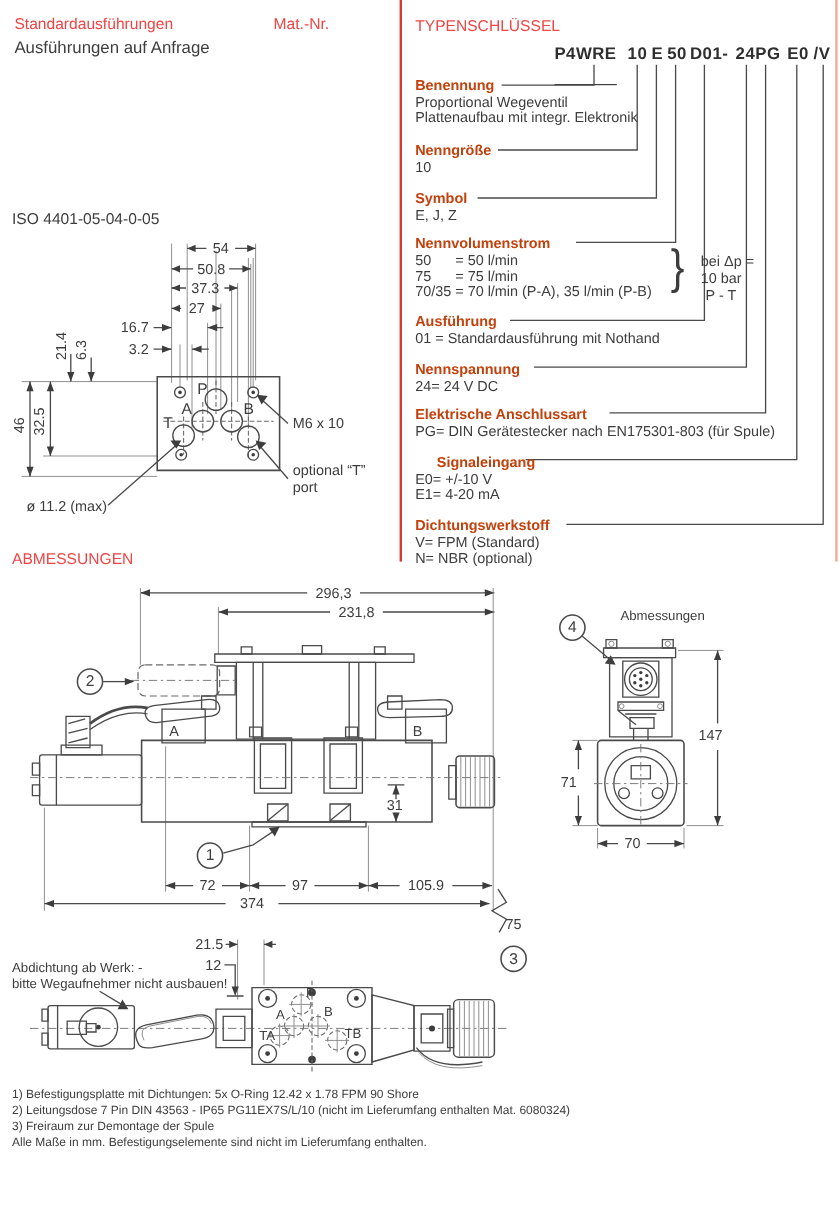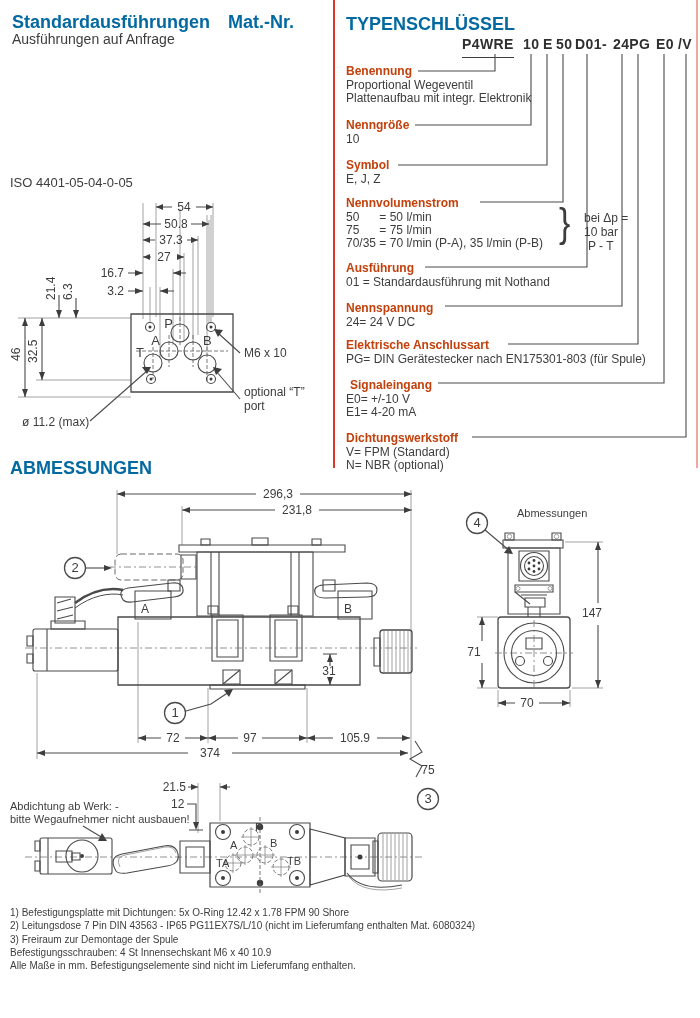--- a/index.html
+++ b/index.html
@@ -1,27 +1,27 @@
 <!DOCTYPE html>
 <html><head>
 <meta charset="utf-8">
 <style>
   html,body{margin:0;padding:0;background:#ffffff;}
   .page{position:relative;width:700px;height:1018px;background:#fff;overflow:hidden;
         font-family:"Liberation Sans",sans-serif;color:#3d3d3d;}
   .abs{position:absolute;white-space:nowrap;}
-  .t15b{font-size:18px;font-weight:bold;color:#0369a1;}
+  .t15b{font-size:13px;font-weight:normal;color:#ef4444;}
   .t14b{font-size:14px;font-weight:bold;color:#2f2f2f;letter-spacing:.4px;}
   .t14{font-size:14px;}
   .t13{font-size:13px;}
   .t12{font-size:12px;}
   .t12b{font-size:12px;font-weight:bold;color:#c2410c;}
   .fn{font-size:10px;line-height:13.3px;}
   .pre{white-space:pre;}
-  .underl{border-bottom:1.6px solid #3d3d3d;padding-bottom:5px;}
+  .underl{border-bottom:1.6px solid #3d3d3d;padding-bottom:18px;}
   .redline{position:absolute;width:2px;}
   .brace{font-size:40px;font-weight:200;transform:scaleX(.85);color:#3d3d3d;line-height:40px;}
   svg{position:absolute;overflow:visible;}
   svg *{vector-effect:non-scaling-stroke;}
   .ln{stroke:#4a4a4a;stroke-width:1.1;fill:none;}
   .thin{stroke:#8a8a8a;stroke-width:.8;fill:none;}
   .cl{stroke:#777;stroke-width:.8;fill:none;stroke-dasharray:7 3 2 3;}
   .dsh{stroke:#6a6a6a;stroke-width:.9;fill:none;stroke-dasharray:4 2;}
   .ar{fill:#3d3d3d;stroke:none;}
   svg text{font-family:"Liberation Sans",sans-serif;fill:#3d3d3d;}
@@ -83,21 +83,21 @@
 
   <div class="abs t12b" style="left:346px;top:261px">Ausführung</div>
   <div class="abs t12" style="left:346px;top:275px">01 = Standardausführung mit Nothand</div>
 
   <div class="abs t12b" style="left:346px;top:301px">Nennspannung</div>
   <div class="abs t12" style="left:346px;top:315px">24= 24 V DC</div>
 
   <div class="abs t12b" style="left:346px;top:338px">Elektrische Anschlussart</div>
   <div class="abs t12" style="left:346px;top:352px">PG= DIN Gerätestecker nach EN175301-803 (für Spule)</div>
 
-  <div class="abs t12b" style="left:350px;top:378px">Signaleingang</div>
+  <div class="abs t12b" style="left:364px;top:378px">Signaleingang</div>
   <div class="abs t12" style="left:346px;top:392px">E0= +/-10 V</div>
   <div class="abs t12" style="left:346px;top:405px">E1= 4-20 mA</div>
 
   <div class="abs t12b" style="left:346px;top:431px">Dichtungswerkstoff</div>
   <div class="abs t12" style="left:346px;top:445px">V= FPM (Standard)</div>
   <div class="abs t12" style="left:346px;top:458px">N= NBR (optional)</div>
 
   <div class="abs t13" style="left:10px;top:175px">ISO 4401-05-04-0-05</div>
 
   <svg style="left:0;top:195px" width="330" height="255" viewBox="0 0 330 255">
@@ -473,17 +473,16 @@
       <path class="thin" d="M373,59 V105 M377,59 V105 M381,59 V105 M385,59 V105 M389,59 V105 M393,59 V105 M397,59 V105"></path>
       <path class="ln" d="M337,98 q15,20 55,12"></path>
       <path class="thin" d="M339,102 q15,18 53,11"></path>
     </g>
   </svg>
 
   <div class="abs fn" style="left:10px;top:906px">
     <div class="pre">1) Befestigungsplatte mit Dichtungen: 5x O-Ring 12.42 x 1.78 FPM 90 Shore</div>
     <div class="pre">2) Leitungsdose 7 Pin DIN 43563 - IP65 PG11EX7S/L/10 (nicht im Lieferumfang enthalten Mat. 6080324)</div>
     <div class="pre">3) Freiraum zur Demontage der Spule</div>
-    <div class="pre">Befestigungsschrauben: 4 St Innensechskant M6 x 40 10.9</div>
     <div class="pre">Alle Maße in mm. Befestigungselemente sind nicht im Lieferumfang enthalten.</div>
   </div>
 
 </div>
 
 </body></html>

